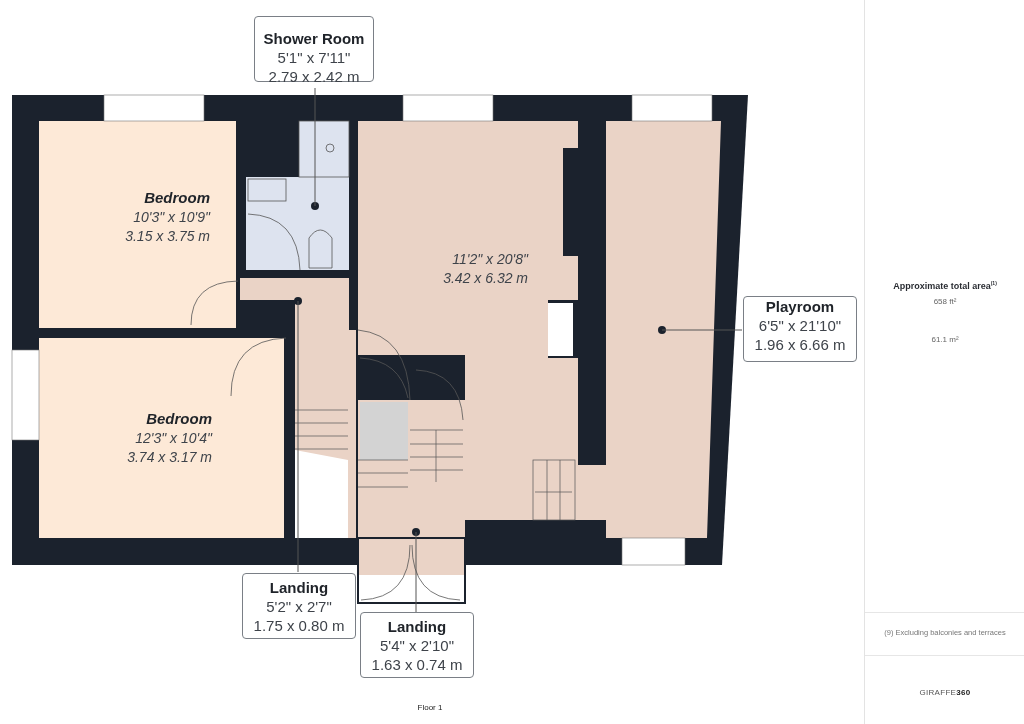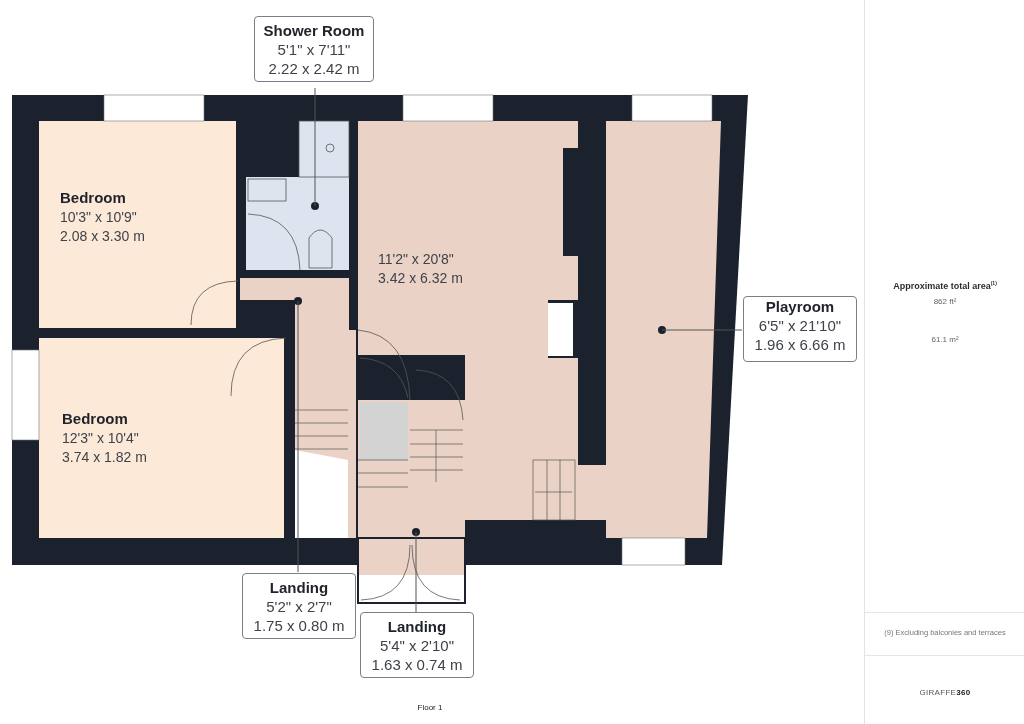--- a/index.html
+++ b/index.html
@@ -1,21 +1,21 @@
 <!DOCTYPE html>
 <html><head>
 <meta charset="utf-8">
 <style>
   html, body { margin:0; padding:0; background:#fff; }
   body { width:1024px; height:724px; position:relative; overflow:hidden; font-family:"Liberation Sans", sans-serif; }
   #plan { position:absolute; left:0; top:0; }
   .label-box { position:absolute; background:#fff; border:1px solid #7a7f86; border-radius:4px; text-align:center; color:#3e434a; box-sizing:border-box; }
   .label-box .t { font-weight:bold; color:#1f2329; font-size:15px; line-height:19px; }
   .label-box .d { font-size:15px; line-height:19px; }
-  .room-text { position:absolute; text-align:left; color:#3e434a; }
+  .room-text { position:absolute; text-align:right; color:#3e434a;font-style:italic; }
   .room-text .t { font-weight:bold; color:#1f2329; font-size:15px; line-height:20px; }
   .room-text .d { font-size:14px; line-height:19px; }
   .panel { position:absolute; left:864px; top:0; width:160px; height:724px; border-left:1px solid #e3e3e3; }
   .panel .sec { position:absolute; left:0; width:160px; border-top:1px solid #e6e6e6; }
   .area-title { position:absolute; top:280px; left:0; width:160px; text-align:center; font-size:9px; font-weight:bold; color:#2a2d33; }
   .area-title sup { font-size:5px; }
   .area-v { position:absolute; left:0; width:160px; text-align:center; font-size:8px; color:#666; }
   .foot { position:absolute; top:628px; left:0; width:160px; text-align:center; font-size:7.5px; color:#777; }
   .brand { position:absolute; top:688px; left:0; width:160px; text-align:center; font-size:8px; color:#555; letter-spacing:0.3px; }
   .brand b { color:#222; }
@@ -94,36 +94,36 @@
   <line x1="298" y1="301" x2="298" y2="572" stroke="#555" stroke-width="1"></line>
   <circle cx="416" cy="532" r="4" fill="#1b222d"></circle>
   <line x1="416" y1="532" x2="416" y2="612" stroke="#555" stroke-width="1"></line>
   <circle cx="662" cy="330" r="4" fill="#1b222d"></circle>
   <line x1="662" y1="330" x2="742" y2="330" stroke="#555" stroke-width="1"></line>
 </svg>
 
 <div class="room-text" style="left:60px;top:188px;width:150px;">
   <div class="t">Bedroom</div>
   <div class="d">10'3" x 10'9"</div>
-  <div class="d">2.08 x 3.30 m</div>
+  <div class="d">3.15 x 3.75 m</div>
 </div>
 <div class="room-text" style="left:62px;top:409px;width:150px;">
   <div class="t">Bedroom</div>
   <div class="d">12'3" x 10'4"</div>
-  <div class="d">3.74 x 1.82 m</div>
+  <div class="d">3.74 x 3.17 m</div>
 </div>
 <div class="room-text" style="left:378px;top:250px;width:150px;">
   <div class="d">11'2" x 20'8"</div>
   <div class="d">3.42 x 6.32 m</div>
 </div>
 
-<div class="label-box" style="left:254px;top:16px;width:120px;height:66px;padding-top:4px;">
+<div class="label-box" style="left:254px;top:16px;width:120px;height:66px;padding-top:12px;">
   <div class="t">Shower Room</div>
   <div class="d">5'1" x 7'11"</div>
-  <div class="d">2.22 x 2.42 m</div>
+  <div class="d">2.79 x 2.42 m</div>
 </div>
 <div class="label-box" style="left:743px;top:296px;width:114px;height:66px;">
   <div class="t">Playroom</div>
   <div class="d">6'5" x 21'10"</div>
   <div class="d">1.96 x 6.66 m</div>
 </div>
 <div class="label-box" style="left:242px;top:573px;width:114px;height:66px;padding-top:4px;">
   <div class="t">Landing</div>
   <div class="d">5'2" x 2'7"</div>
   <div class="d">1.75 x 0.80 m</div>
@@ -131,19 +131,19 @@
 <div class="label-box" style="left:360px;top:612px;width:114px;height:66px;padding-top:4px;">
   <div class="t">Landing</div>
   <div class="d">5'4" x 2'10"</div>
   <div class="d">1.63 x 0.74 m</div>
 </div>
 
 <div class="floor">Floor 1</div>
 
 <div class="panel">
   <div class="area-title"><span>Approximate total area</span><sup>(1)</sup></div>
-  <div class="area-v" style="top:297px;">862 ft²</div>
+  <div class="area-v" style="top:297px;">658 ft²</div>
   <div class="area-v" style="top:313px;margin-top:22px;">61.1 m²</div>
   <div class="sec" style="top:612px;"></div>
   <div class="foot">(9) Excluding balconies and terraces</div>
   <div class="sec" style="top:655px;"></div>
   <div class="brand"><span>GIRAFFE</span><b>360</b></div>
 </div>
 
 </body></html>

